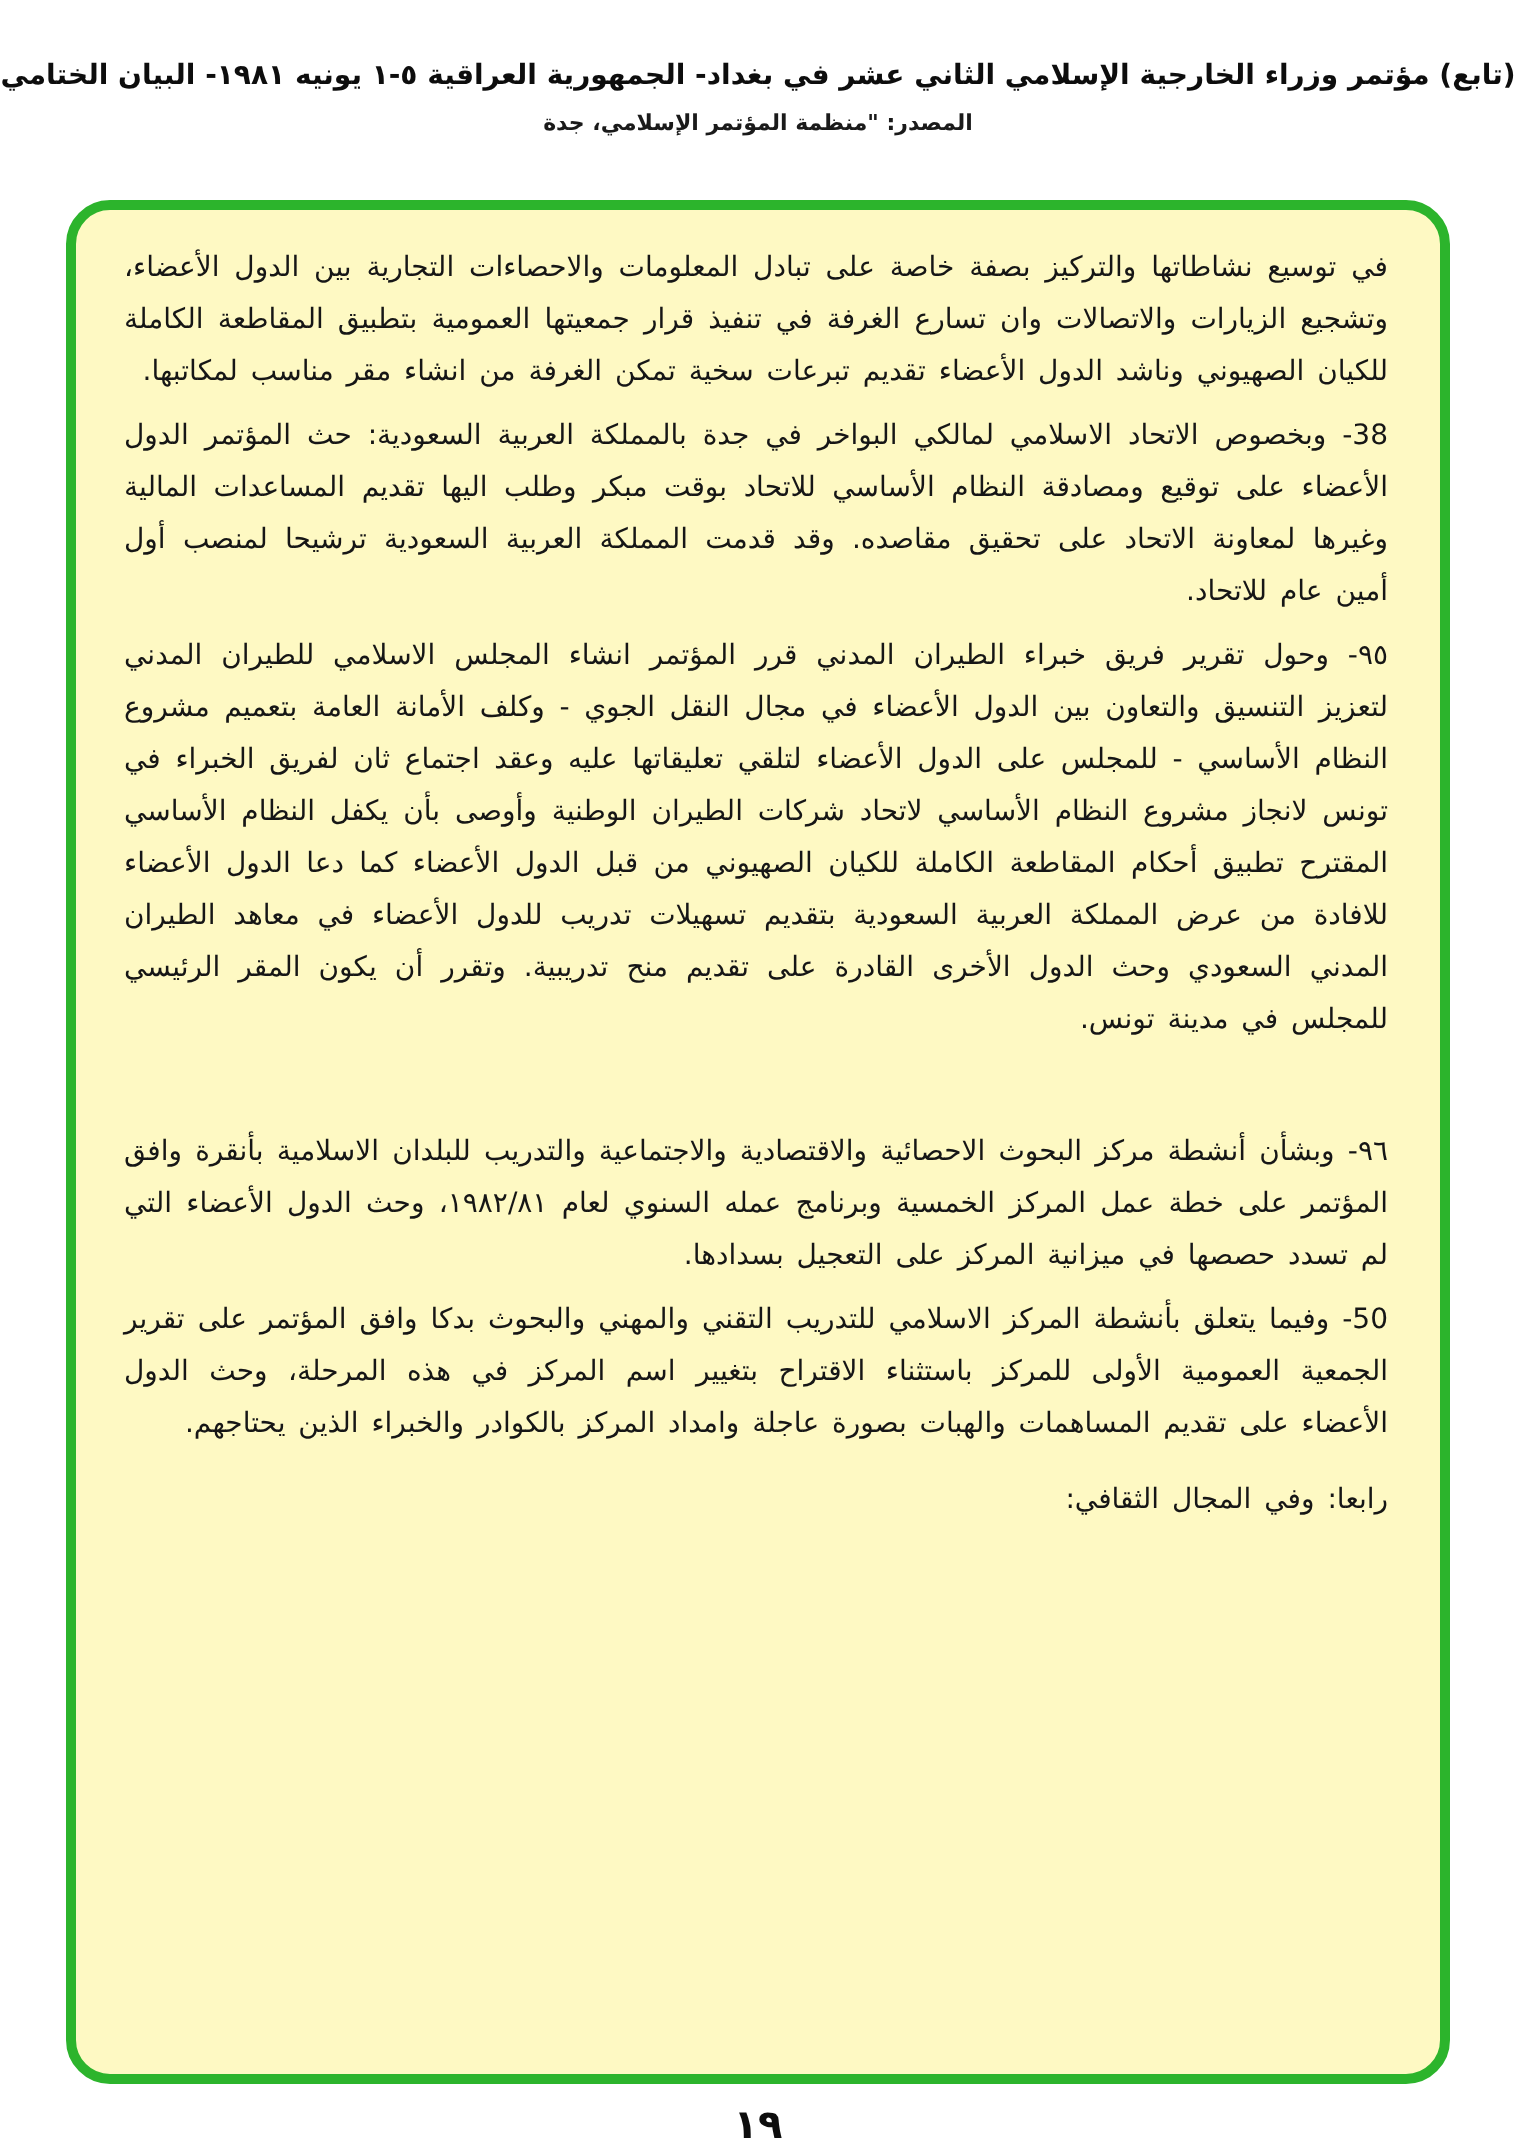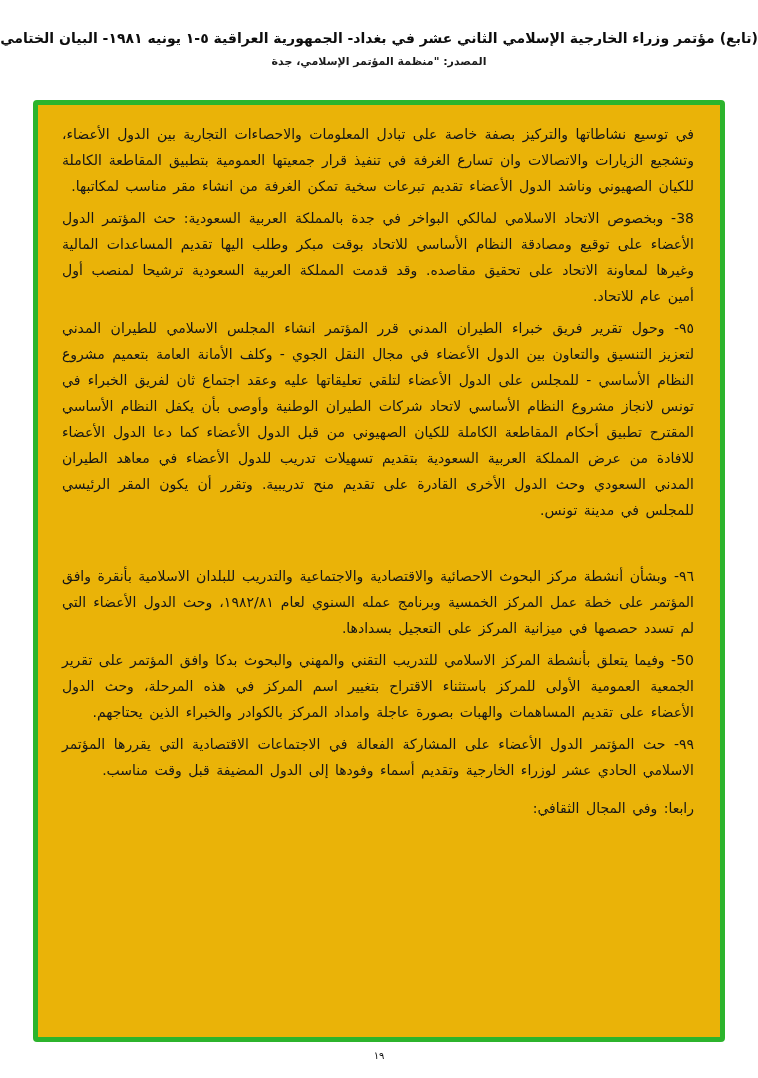--- a/index.html
+++ b/index.html
@@ -31,46 +31,46 @@
     font-weight:bold;
     color:#1a1a1a;
   }
 
   .frame{
     position:absolute;
     left:33px;top:100px;
     width:692px;height:942px;
     box-sizing:border-box;
     border:5px solid #2cb42c;
-    border-radius:4px;
+    border-radius:22px;
     padding:10px 26px 8px 24px;
     overflow:hidden;
-    background:#eab308;
+    background:#fef9c3;
   }
 
   .frame p{
     direction:rtl;
     text-align:justify;
     text-align-last:right;
     font-size:14px;
     line-height:26px;
     margin:6px 0;
     word-spacing:2px;
     color:#161616;
   }
   .frame p.gap-before{margin-top:40px;}
   .frame p.heading{margin-top:12px;margin-bottom:26px;}
 
   .page-number{
     position:absolute;
     left:0;right:0;
     top:1050px;
     text-align:center;
-    font-size:10px;
-    font-weight:normal;
+    font-size:20px;
+    font-weight:bold;
     letter-spacing:7px;
     direction:rtl;
     color:#0d0d0d;
   }
 </style>
 </head>
 <body>
 
 <div class="page">
 
@@ -78,19 +78,18 @@
     <div class="title">(تابع) مؤتمر وزراء الخارجية الإسلامي الثاني عشر في بغداد- الجمهورية العراقية ‭١-٥‬ يونيه ١٩٨١- البيان الختامي</div>
     <div class="source">المصدر: "منظمة المؤتمر الإسلامي، جدة</div>
   </div>
 
   <div class="frame" style="border-color: rgb(44, 180, 44);">
     <p>في توسيع نشاطاتها والتركيز بصفة خاصة على تبادل المعلومات والاحصاءات التجارية بين الدول الأعضاء، وتشجيع الزيارات والاتصالات وان تسارع الغرفة في تنفيذ قرار جمعيتها العمومية بتطبيق المقاطعة الكاملة للكيان الصهيوني وناشد الدول الأعضاء تقديم تبرعات سخية تمكن الغرفة من انشاء مقر مناسب لمكاتبها.</p>
     <p>38- وبخصوص الاتحاد الاسلامي لمالكي البواخر في جدة بالمملكة العربية السعودية: حث المؤتمر الدول الأعضاء على توقيع ومصادقة النظام الأساسي للاتحاد بوقت مبكر وطلب اليها تقديم المساعدات المالية وغيرها لمعاونة الاتحاد على تحقيق مقاصده. وقد قدمت المملكة العربية السعودية ترشيحا لمنصب أول أمين عام للاتحاد.</p>
     <p>٩٥- وحول تقرير فريق خبراء الطيران المدني قرر المؤتمر انشاء المجلس الاسلامي للطيران المدني لتعزيز التنسيق والتعاون بين الدول الأعضاء في مجال النقل الجوي - وكلف الأمانة العامة بتعميم مشروع النظام الأساسي - للمجلس على الدول الأعضاء لتلقي تعليقاتها عليه وعقد اجتماع ثان لفريق الخبراء في تونس لانجاز مشروع النظام الأساسي لاتحاد شركات الطيران الوطنية وأوصى بأن يكفل النظام الأساسي المقترح تطبيق أحكام المقاطعة الكاملة للكيان الصهيوني من قبل الدول الأعضاء كما دعا الدول الأعضاء للافادة من عرض المملكة العربية السعودية بتقديم تسهيلات تدريب للدول الأعضاء في معاهد الطيران المدني السعودي وحث الدول الأخرى القادرة على تقديم منح تدريبية. وتقرر أن يكون المقر الرئيسي للمجلس في مدينة تونس.</p>
     <p class="gap-before">٩٦- وبشأن أنشطة مركز البحوث الاحصائية والاقتصادية والاجتماعية والتدريب للبلدان الاسلامية بأنقرة وافق المؤتمر على خطة عمل المركز الخمسية وبرنامج عمله السنوي لعام ١٩٨٢/٨١، وحث الدول الأعضاء التي لم تسدد حصصها في ميزانية المركز على التعجيل بسدادها.</p>
     <p>50- وفيما يتعلق بأنشطة المركز الاسلامي للتدريب التقني والمهني والبحوث بدكا وافق المؤتمر على تقرير الجمعية العمومية الأولى للمركز باستثناء الاقتراح بتغيير اسم المركز في هذه المرحلة، وحث الدول الأعضاء على تقديم المساهمات والهبات بصورة عاجلة وامداد المركز بالكوادر والخبراء الذين يحتاجهم.</p>
-    <p>٩٩- حث المؤتمر الدول الأعضاء على المشاركة الفعالة في الاجتماعات الاقتصادية التي يقررها المؤتمر الاسلامي الحادي عشر لوزراء الخارجية وتقديم أسماء وفودها إلى الدول المضيفة قبل وقت مناسب.</p>
     <p class="heading">رابعا: وفي المجال الثقافي:</p>
   </div>
 
   <div class="page-number">١٩</div>
 
 </div>
 
 </body></html>

